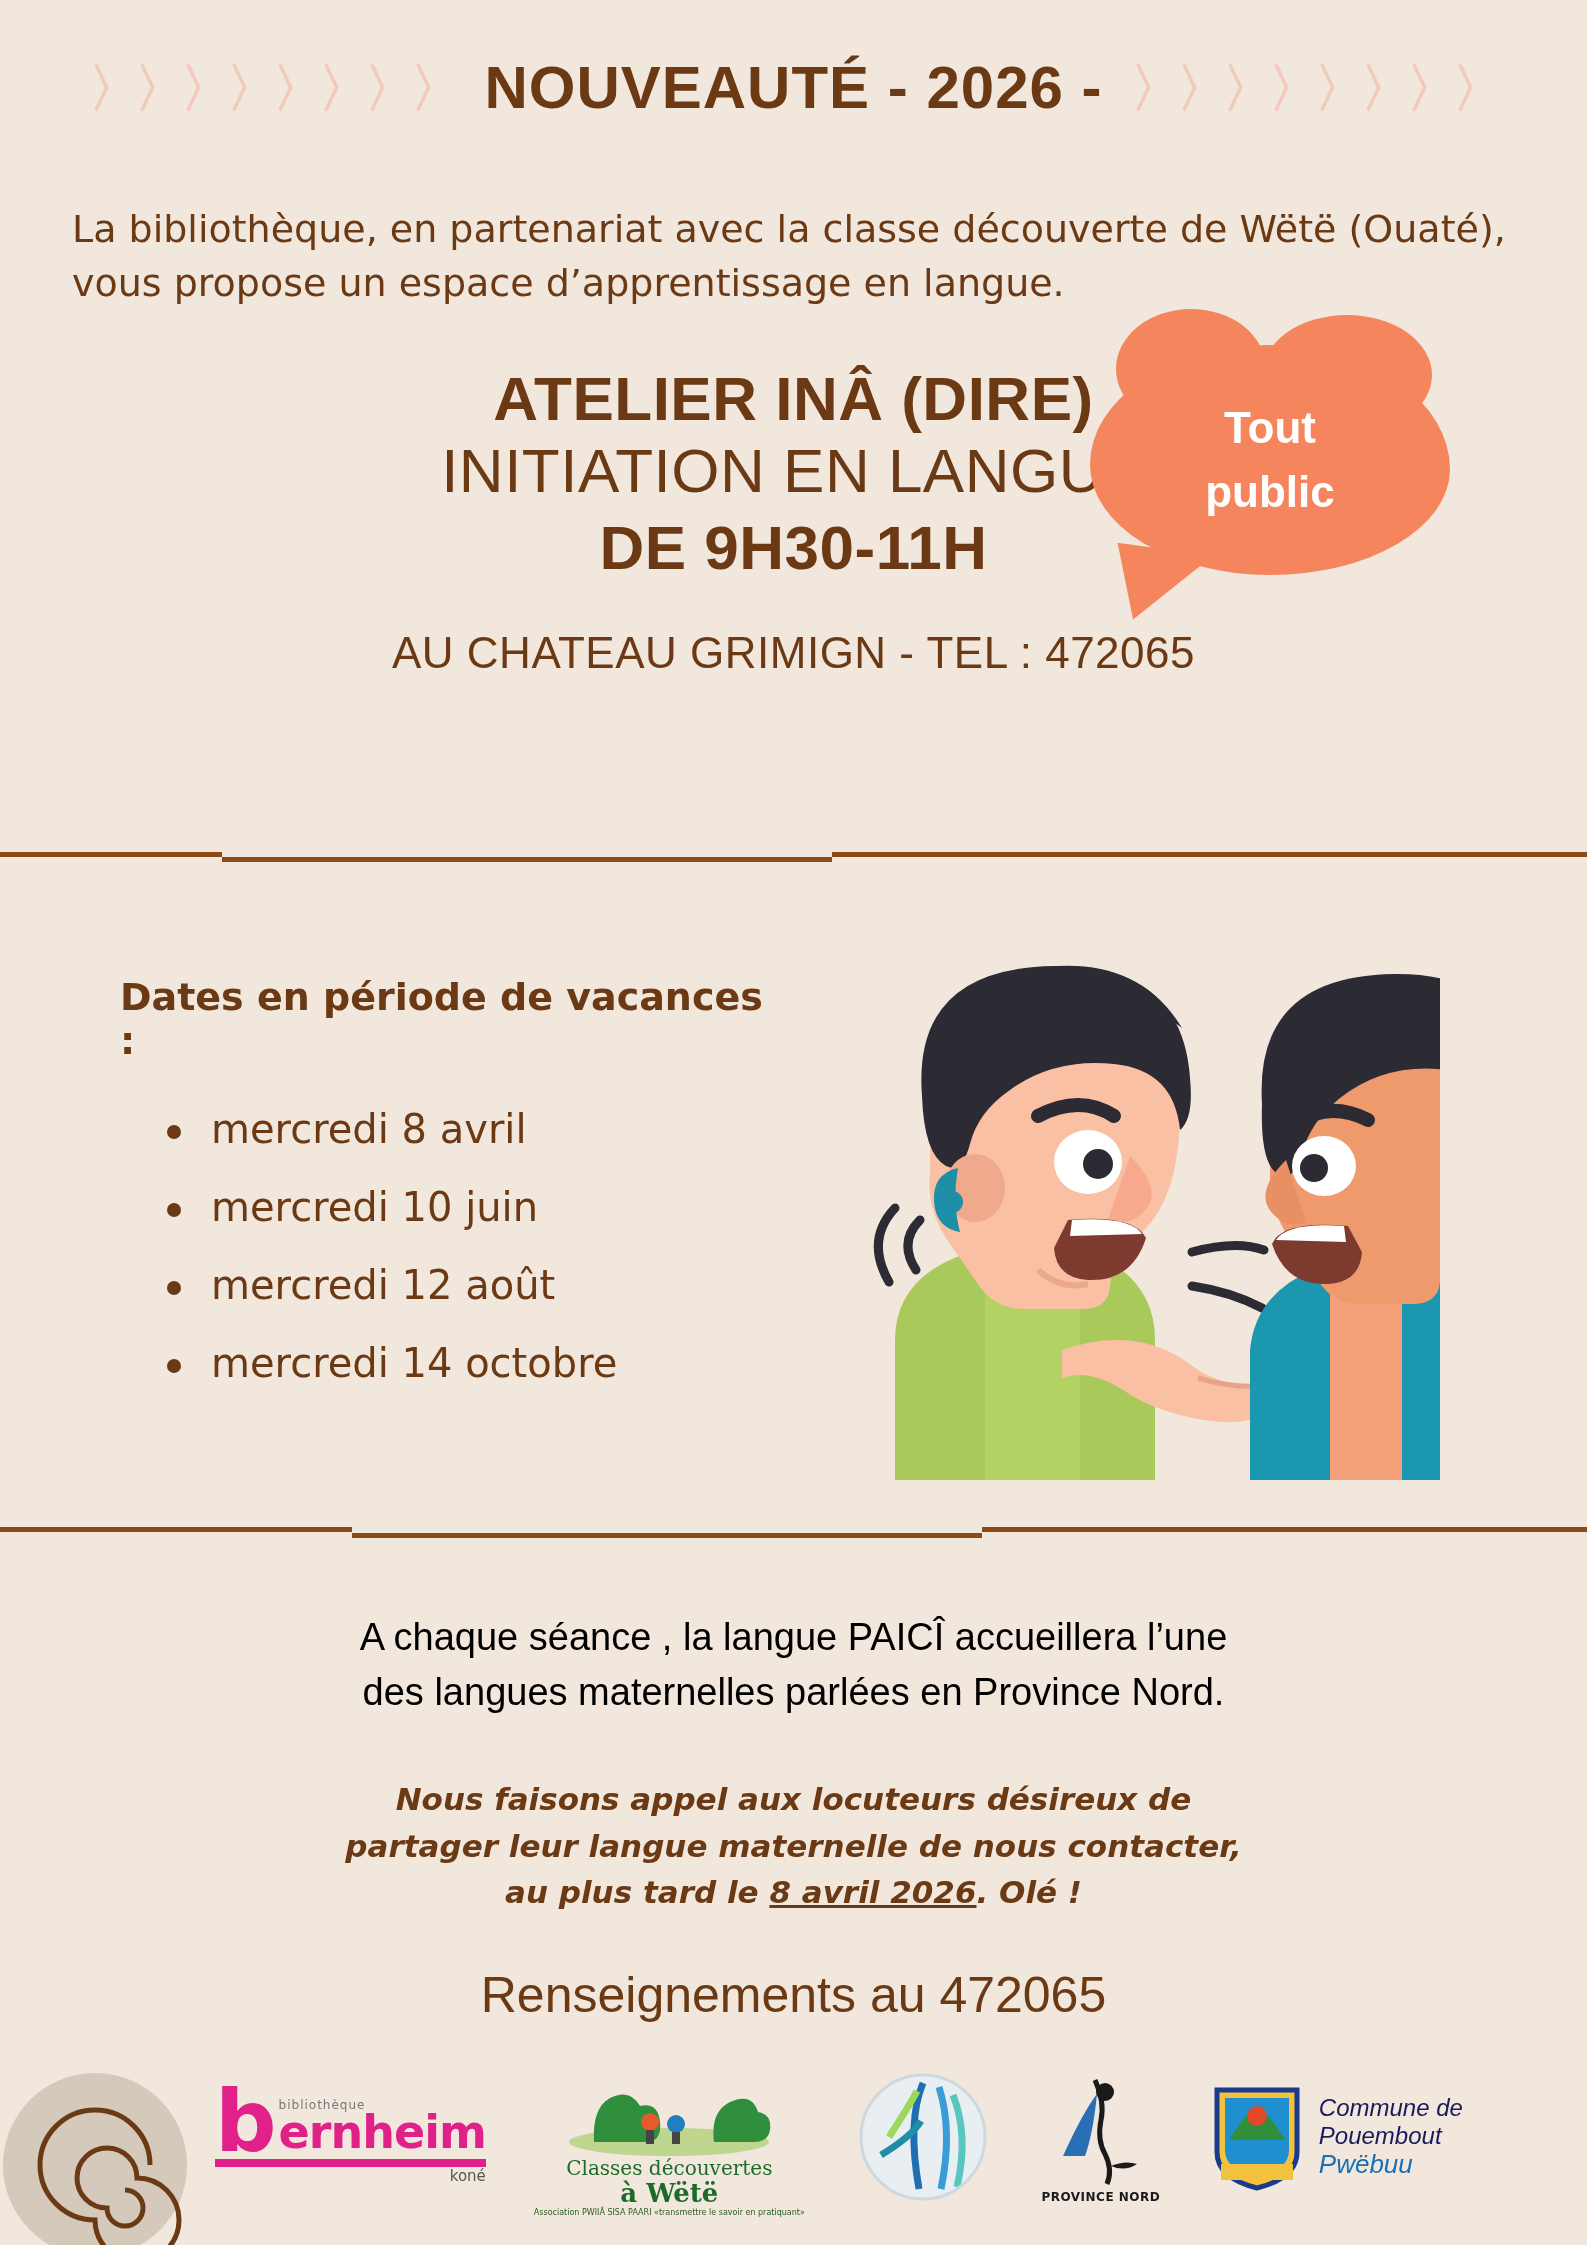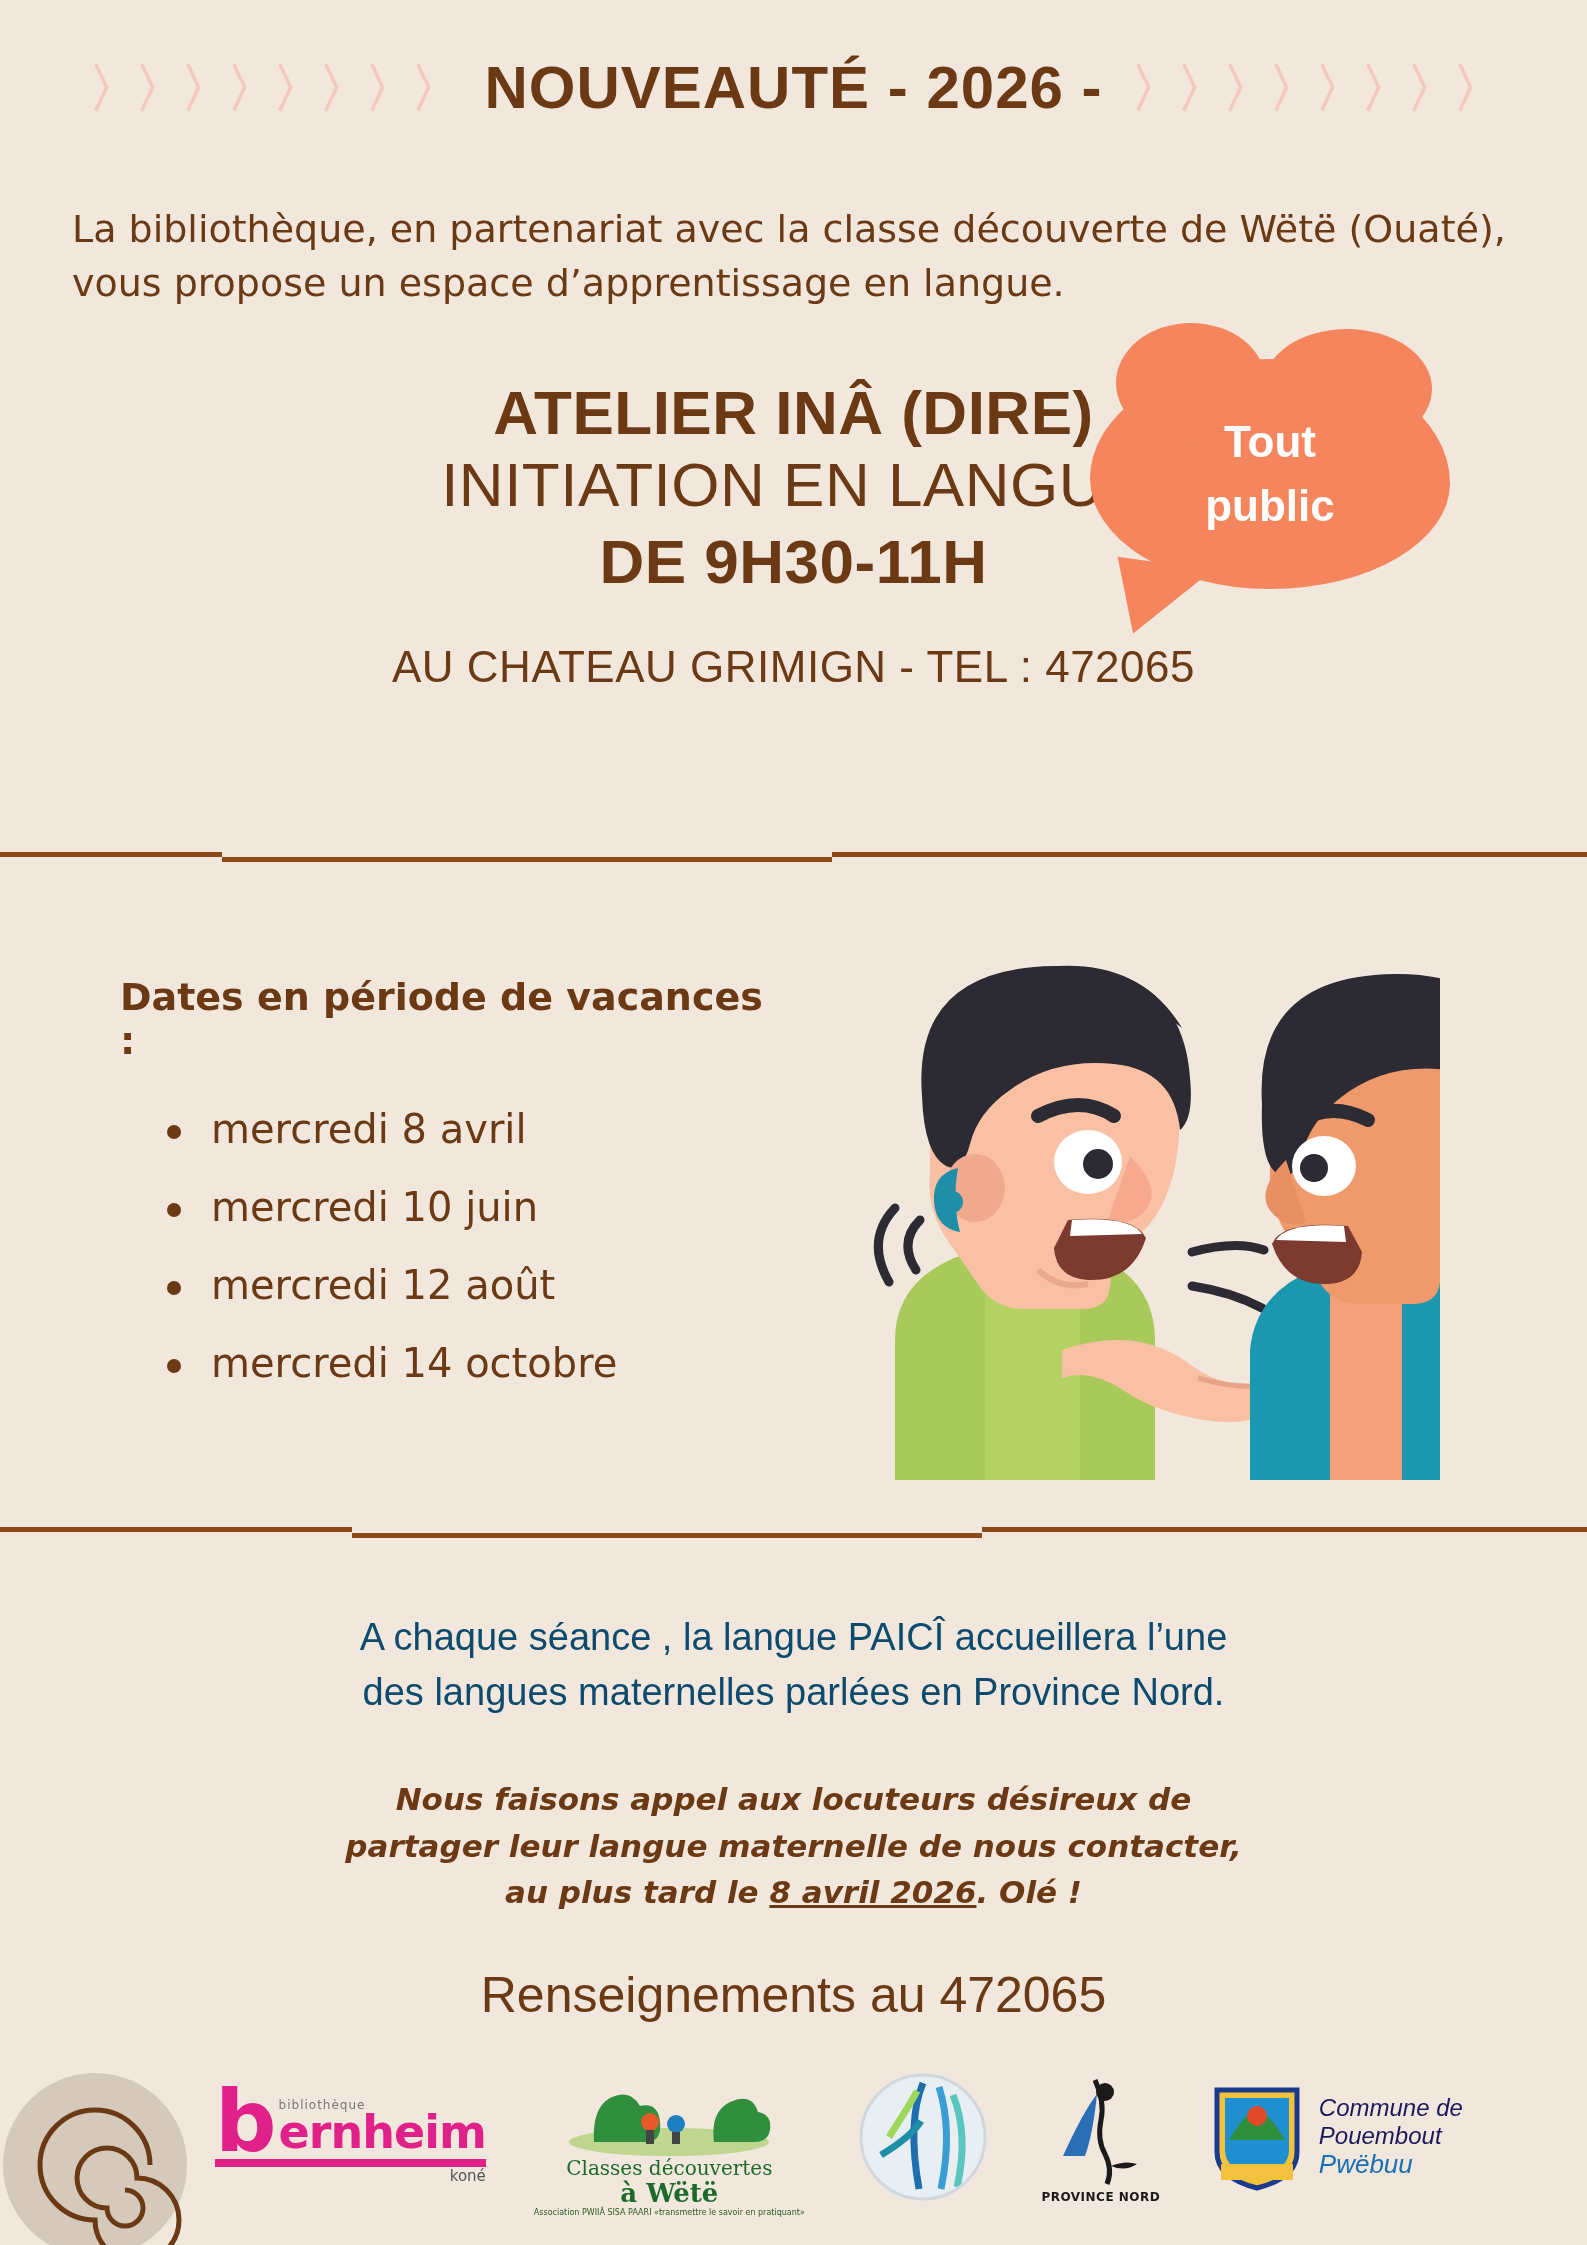--- a/index.html
+++ b/index.html
@@ -45,21 +45,21 @@
     margin:28px 72px 0 72px;
     font-size:38px;
     line-height:1.42;
     color:#6b3a14;
     font-family:"DejaVu Sans", sans-serif;
     max-width:1450px;
   }
 
   
   .title-block{
-    margin-top:66px;
+    margin-top:52px;
     text-align:center;
     position:relative;
   }
   .t1{
     font-family:"Liberation Sans", sans-serif;
     font-weight:bold;
     font-size:62px;
     color:#6b3a14;
     letter-spacing:0.5px;
     line-height:1.15;
@@ -185,21 +185,21 @@
   
   .bottom{
     position:absolute;
     left:0;top:1610px;width:1587px;
     text-align:center;
   }
   .b1{
     font-family:"Liberation Sans", sans-serif;
     font-size:38px;
     line-height:1.45;
-    color:#0c4a6e;
+    color:#000000;
   }
   .b2{
     margin-top:56px;
     font-family:"DejaVu Sans", sans-serif;
     font-style:italic;
     font-weight:bold;
     font-size:31px;
     line-height:1.5;
     color:#6b3a14;
   }

